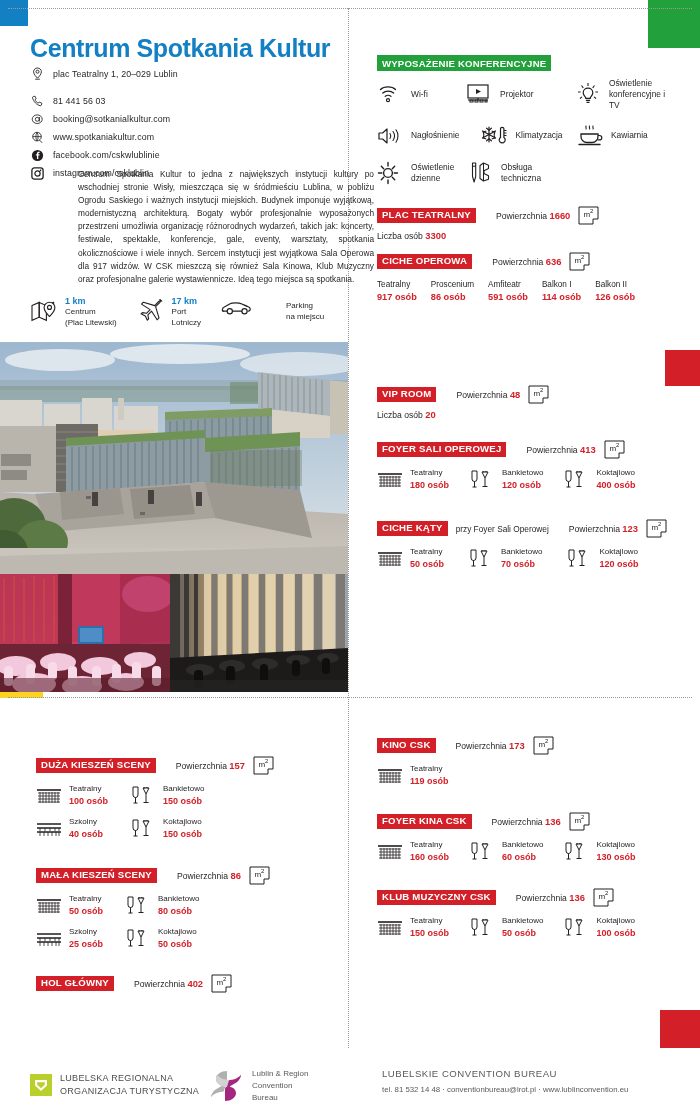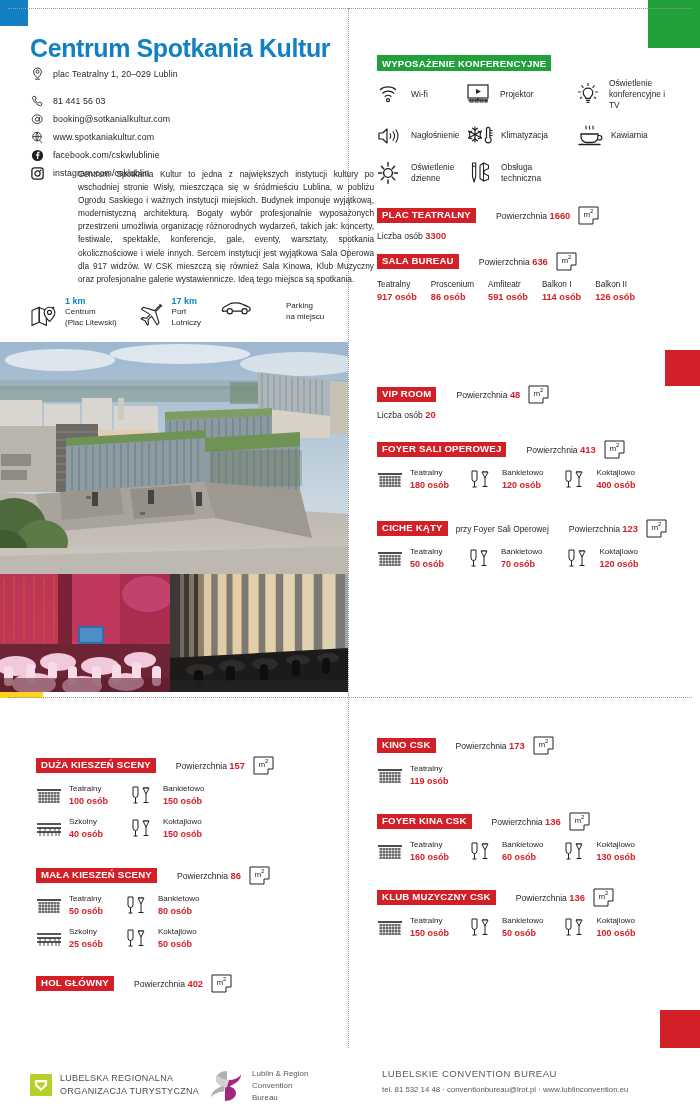--- a/index.html
+++ b/index.html
@@ -44,21 +44,21 @@
   .crow .ico { width: 14px; height: 14px; flex: 0 0 14px; display:flex; align-items:center; justify-content:center; }
   .crow .txt { font-size: 8.8px; color: #231f20; letter-spacing: .1px; }
   .contact-gap { height: 9px; }
 
   .desc {
     position: absolute; left: 30px; top: 168px; width: 296px;
     font-size: 8.3px; line-height: 1.58; text-align: justify; color: #231f20; margin-left: 48px;
   }
 
   .transport { position: absolute; left: 30px; top: 294px; width: 300px; display: flex; gap: 20px; }
-  .tr-item { display: flex; align-items: flex-end; gap: 7px; }
+  .tr-item { display: flex; align-items: center; gap: 7px; }
   .tr-ico { width: 28px; height: 26px; flex: 0 0 28px; }
   .tr-txt { font-size: 8px; line-height: 1.35; padding-top: 1px; }
   .tr-km { font-weight: bold; color: #1380c4; font-size: 9px; display: block; }
 
   
   .photos { position: absolute; left: 0; top: 342px; width: 348px; height: 350px; overflow: hidden; }
   .photo-main { position: absolute; left: 0; top: 0; width: 348px; height: 232px; overflow:hidden; }
   .photo-bl { position: absolute; left: 0; top: 232px; width: 170px; height: 118px; overflow:hidden; }
   .photo-br { position: absolute; left: 170px; top: 232px; width: 178px; height: 118px; overflow:hidden; }
 
@@ -678,21 +678,21 @@
               <path d="M2 7h3.6L10 3v14l-4.4-4H2z" fill="none" stroke="#231f20" stroke-width="1.2" stroke-linejoin="round"></path>
               <g fill="none" stroke="#231f20" stroke-width="1.1" stroke-linecap="round">
                 <path d="M13 7.5c1 1.5 1 3.5 0 5"></path>
                 <path d="M16 5.5c1.8 2.6 1.8 6.4 0 9"></path>
                 <path d="M19 3.8c2.6 3.6 2.6 8.8 0 12.4"></path>
               </g>
             </svg>
         </span>
         <span class="eq-lb">Nagłośnienie</span>
       </div>
-      <div class="eq-item" style="width:110px;">
+      <div class="eq-item" style="width:110px;justify-content:center;">
         <span class="eq-ico">
           <svg width="26" height="22" viewBox="0 0 26 22">
               <g stroke="#231f20" stroke-width="1.2" fill="none" stroke-linecap="round">
                 <path d="M8 2v15M1.5 6l13 7M14.5 6l-13 7"></path>
                 <path d="M5.6 3.2 8 5.2l2.4-2M5.6 15.8 8 13.8l2.4 2M2.8 9.6l-.6-2.6 2.6-.8M13.2 9.6l.6-2.6-2.6-.8M2.8 10.4l-.6 2.6 2.6.8M13.2 10.4l.6 2.6-2.6.8"></path>
               </g>
               <path d="M19.5 12.5V4a1.7 1.7 0 1 1 3.4 0v8.5a3 3 0 1 1-3.4 0z" fill="none" stroke="#231f20" stroke-width="1.2"></path>
               <g stroke="#231f20" stroke-width="1" stroke-linecap="round">
                 <path d="M23.5 5.5h1.6M23.5 8h1.6M23.5 10.5h1.6"></path>
               </g>
@@ -754,21 +754,21 @@
       </span>
     </div>
     <div class="lic">
       <span>Liczba osób</span>
       <b>3300</b>
     </div>
   </div>
 
   <div class="sec" style="left:34px; top:252px;">
     <div class="sec-head">
-      <span class="tag">SALA BUREAU</span>
+      <span class="tag">CICHE OPEROWA</span>
       <span class="pow"><span>Powierzchnia</span> <b>636</b></span>
       <span class="m2">
         <svg width="21" height="19" viewBox="0 0 21 19">
             <path d="M1 1h19v12h-5v5H1z" fill="#fff" stroke="#231f20" stroke-width="1"></path>
             <text x="5.5" y="11" font-family="Liberation Sans, sans-serif" font-size="8" fill="#231f20">m</text>
             <text x="12" y="7" font-family="Liberation Sans, sans-serif" font-size="6" fill="#231f20">2</text>
           </svg>
       </span>
     </div>
     <div class="opera-grid">

